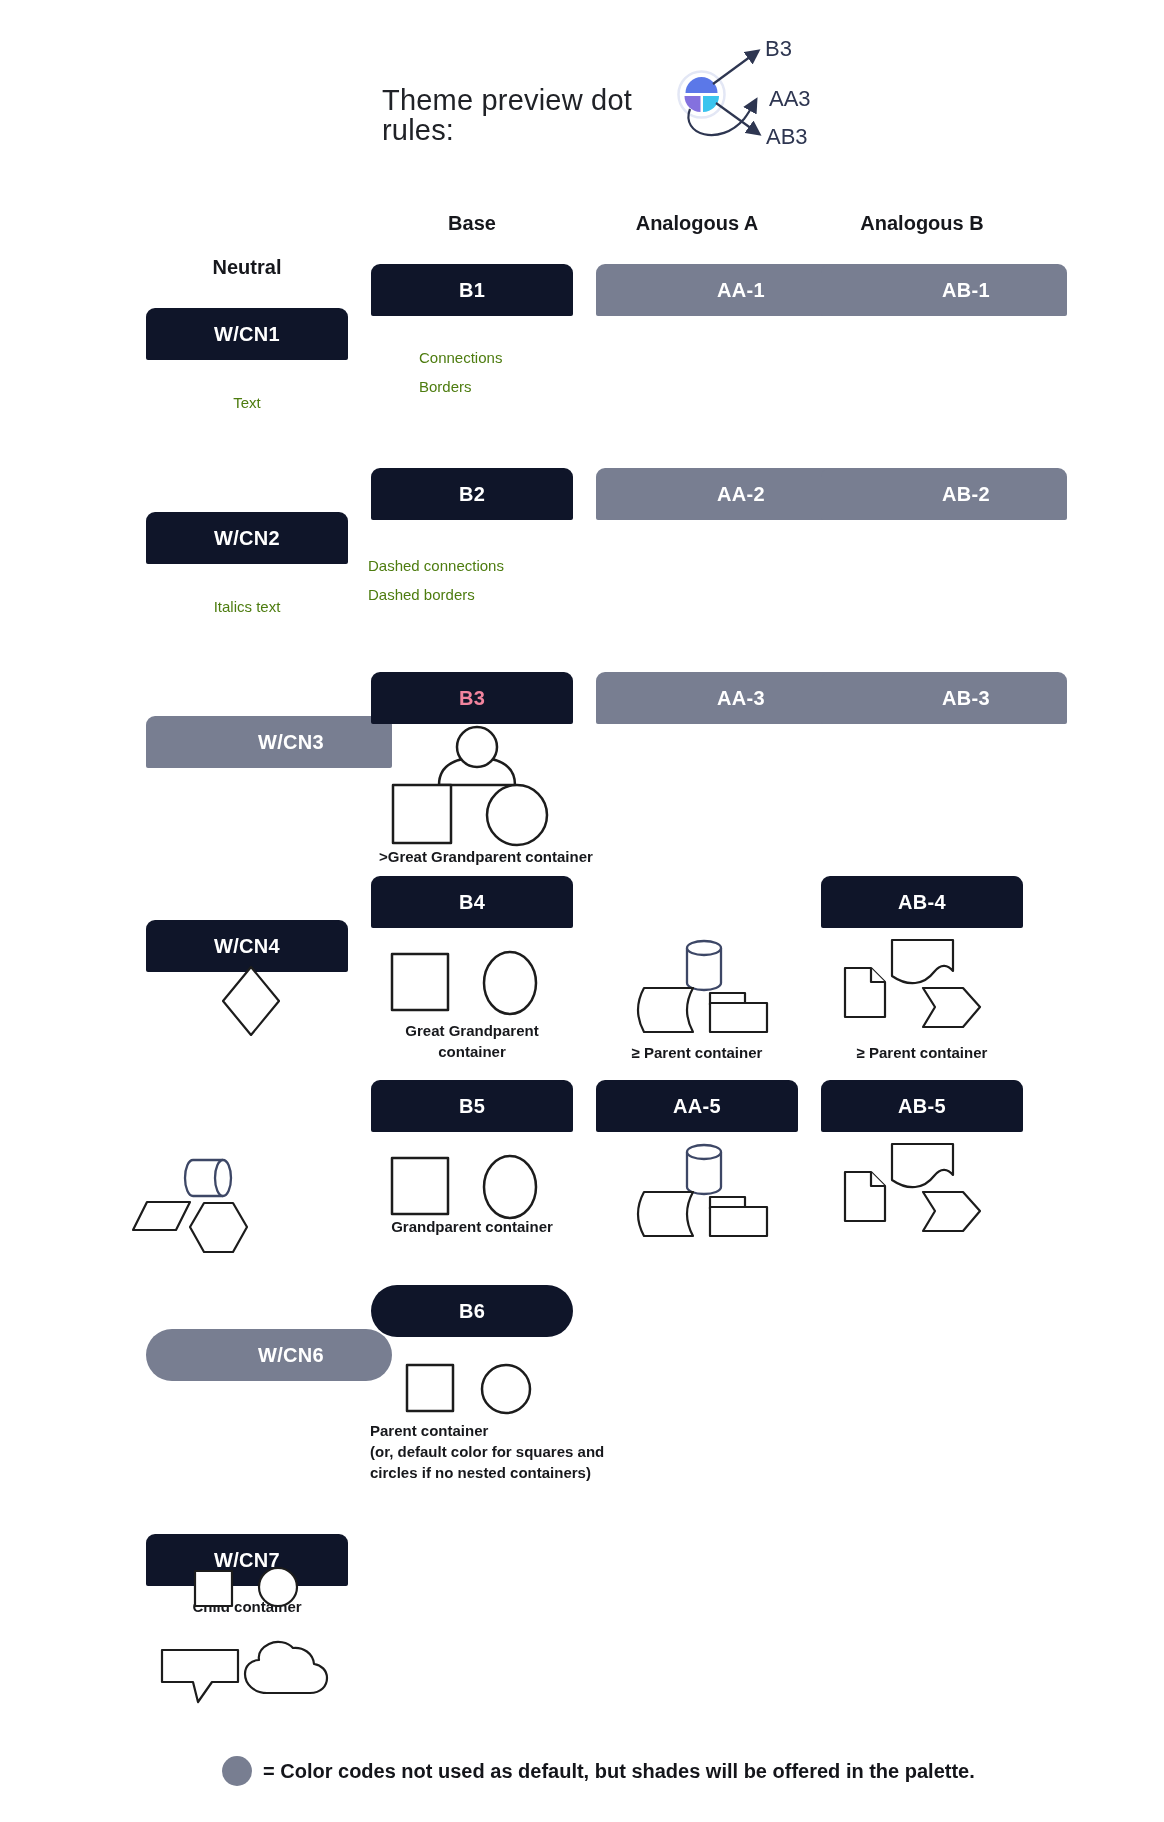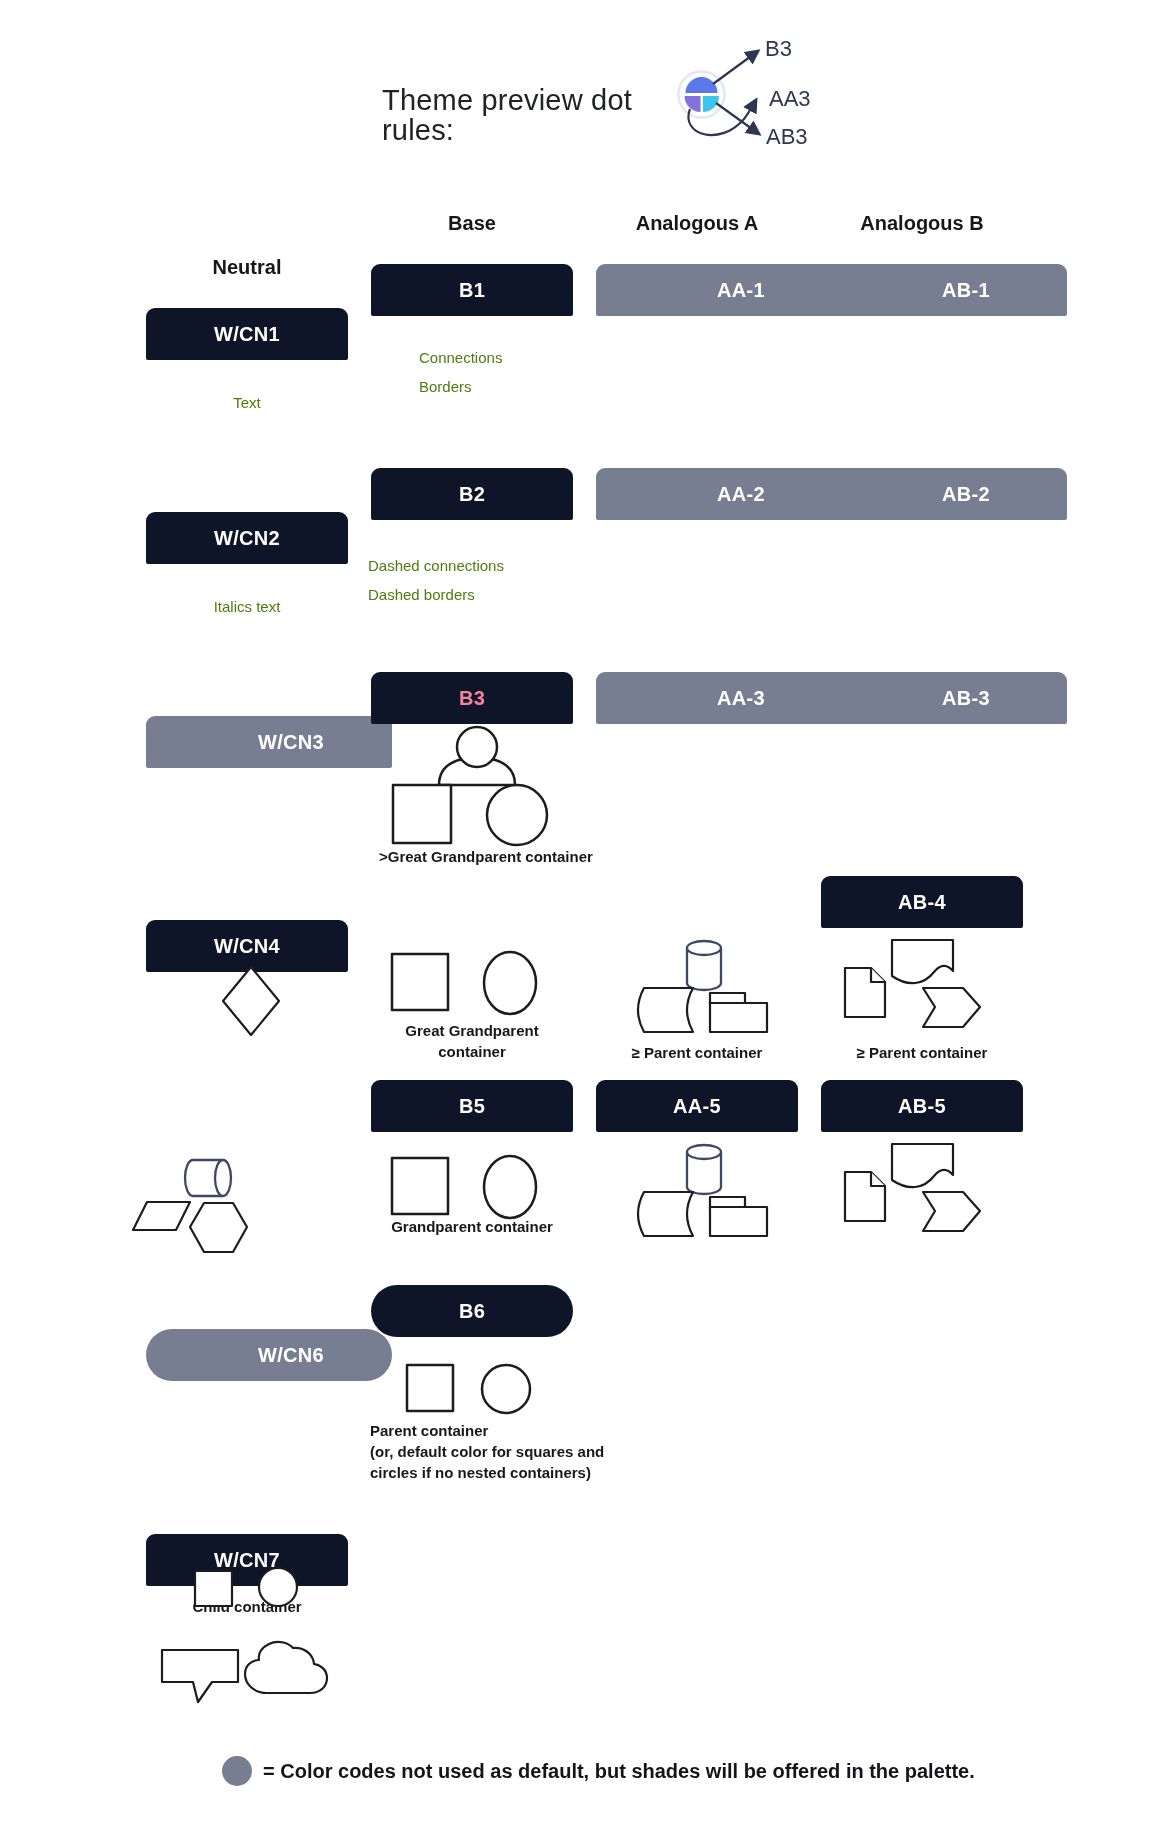--- a/index.html
+++ b/index.html
@@ -97,20 +97,21 @@
   <div class="abs swatch gray c4 r3">AB-3</div>
   <svg class="abs" style="left:385px;top:722px;" width="172" height="126" viewBox="0 0 172 126">
     <path class="shape" d="M54 63 Q54 42 78 37 Q92 33 106 37 Q130 42 130 63 Z"></path>
     <circle class="shape" cx="92" cy="25" r="20"></circle>
     <rect class="shape" x="8" y="63" width="58" height="58"></rect>
     <circle class="shape" cx="132" cy="93" r="30"></circle>
   </svg>
   <div class="abs smallcap" style="left:379px;top:846px;">&gt;Great Grandparent container</div>
 
   <div class="abs swatch dark c1 r4">W/CN4</div>
+  <div class="abs swatch dark c2 r4">B4</div>
   <div class="abs swatch dark c4 r4">AB-4</div>
 
   <svg class="abs" style="left:222px;top:966px;" width="58" height="70" viewBox="0 0 58 70">
     <polygon class="shape thin" points="29,1 57,35 29,69 1,35"></polygon>
   </svg>
 
   <svg class="abs" style="left:388px;top:950px;" width="160" height="68" viewBox="0 0 160 68">
     <rect class="shape" x="4" y="4" width="56" height="56"></rect>
     <ellipse class="shape" cx="122" cy="33" rx="26" ry="31"></ellipse>
   </svg>

